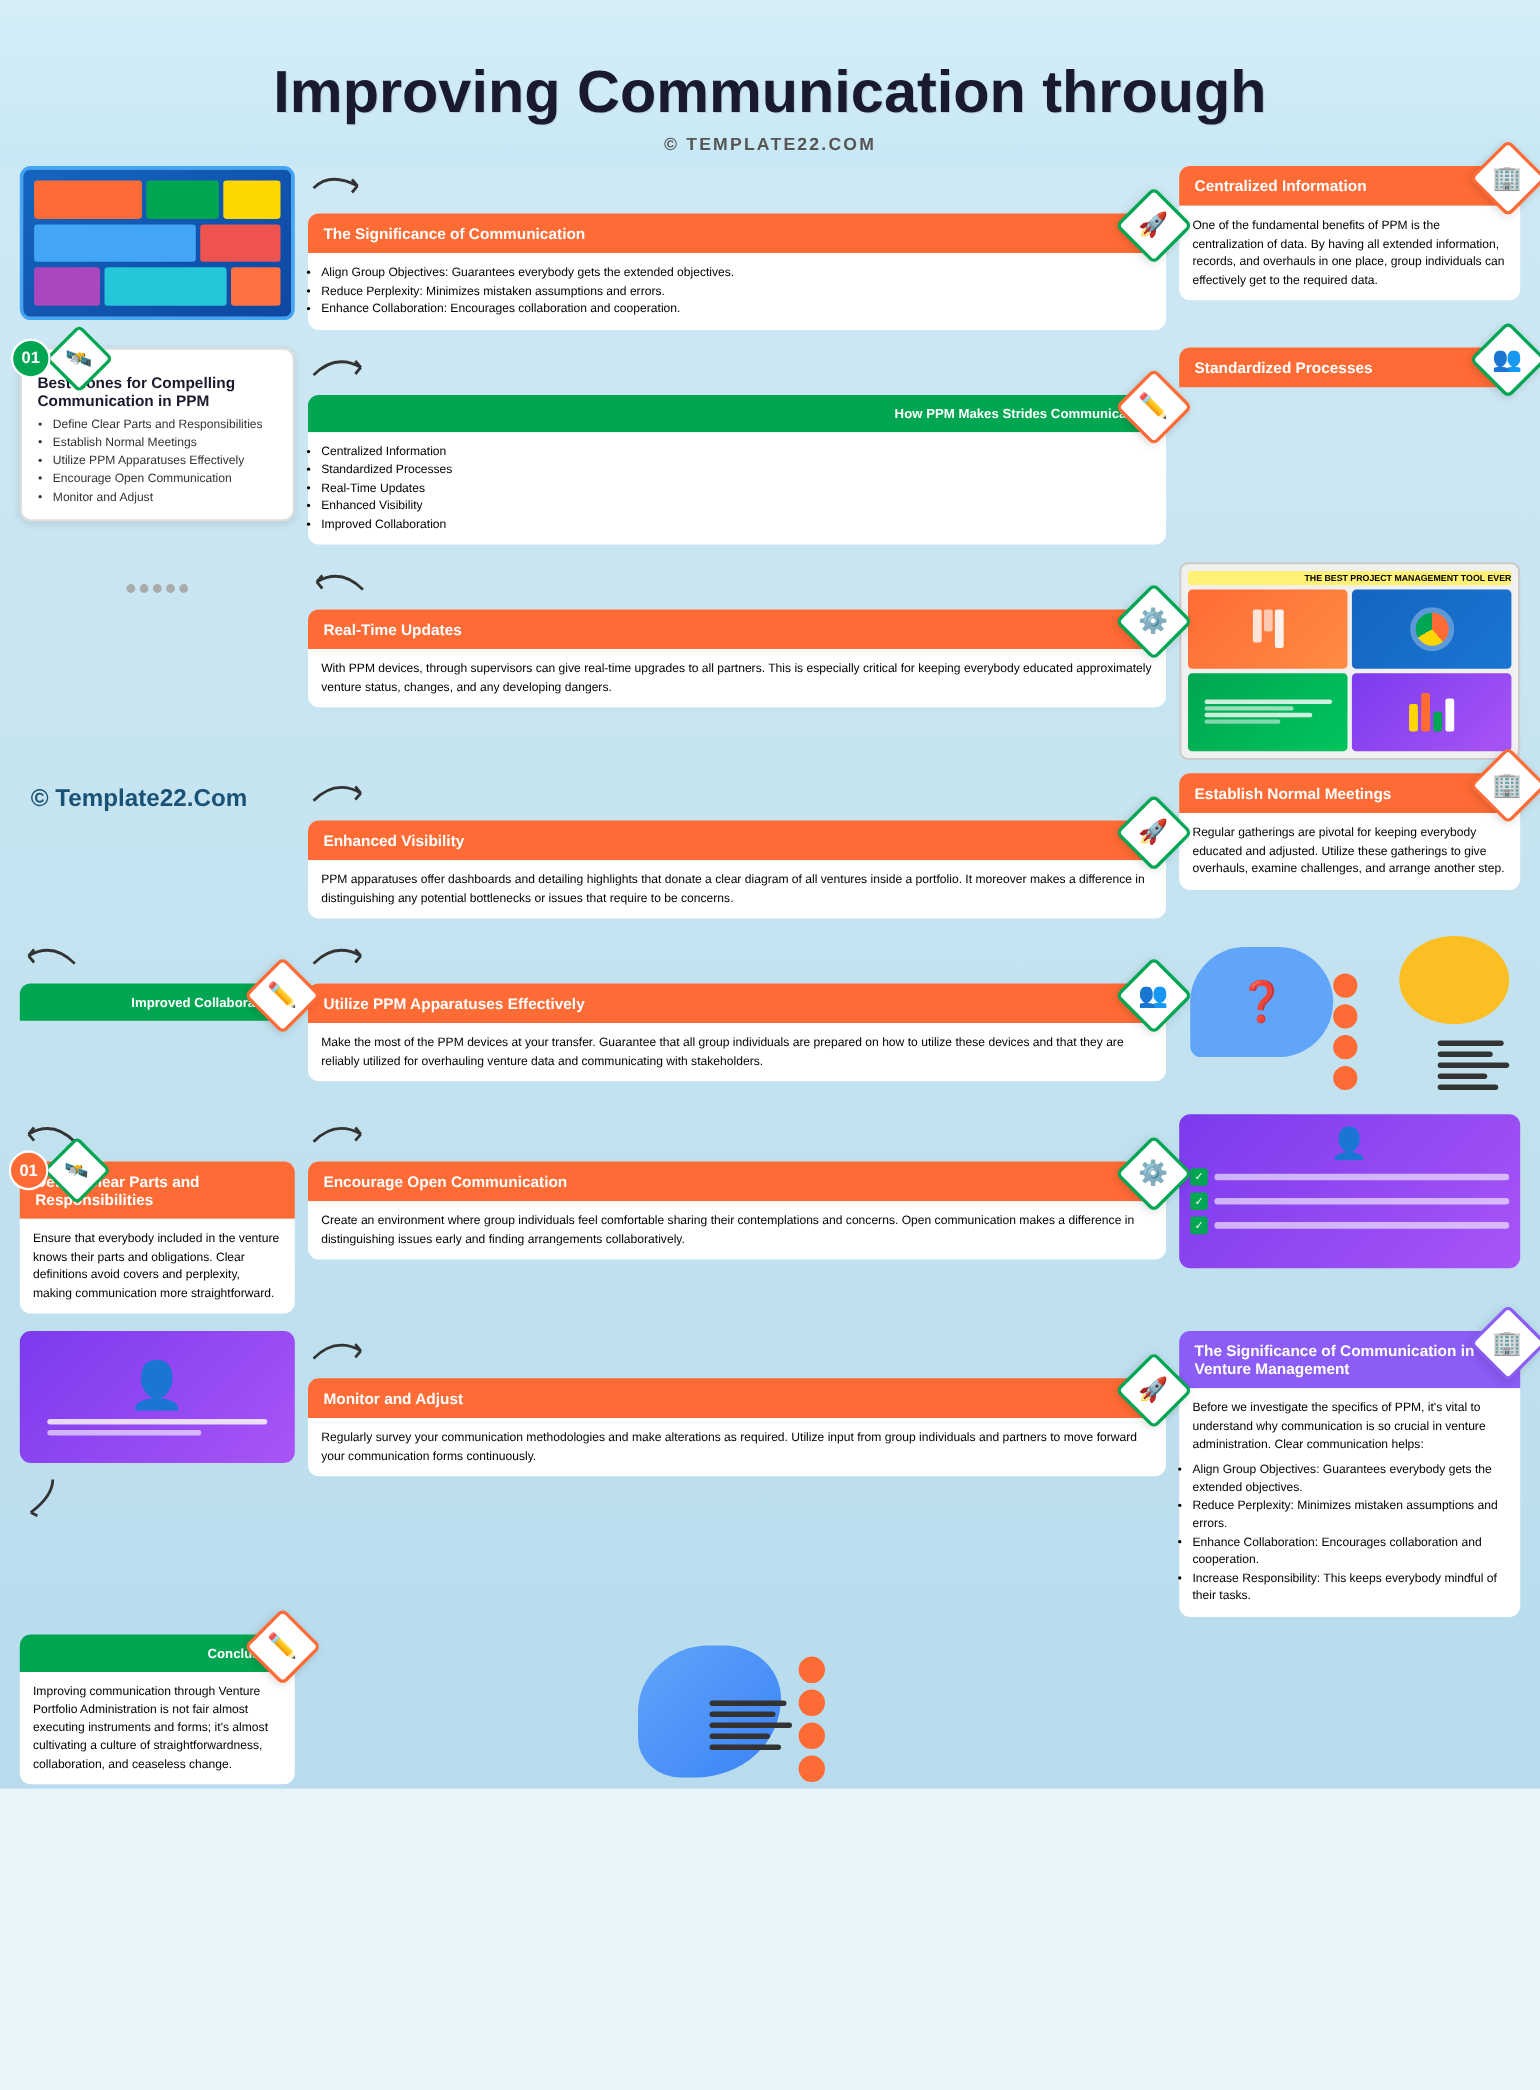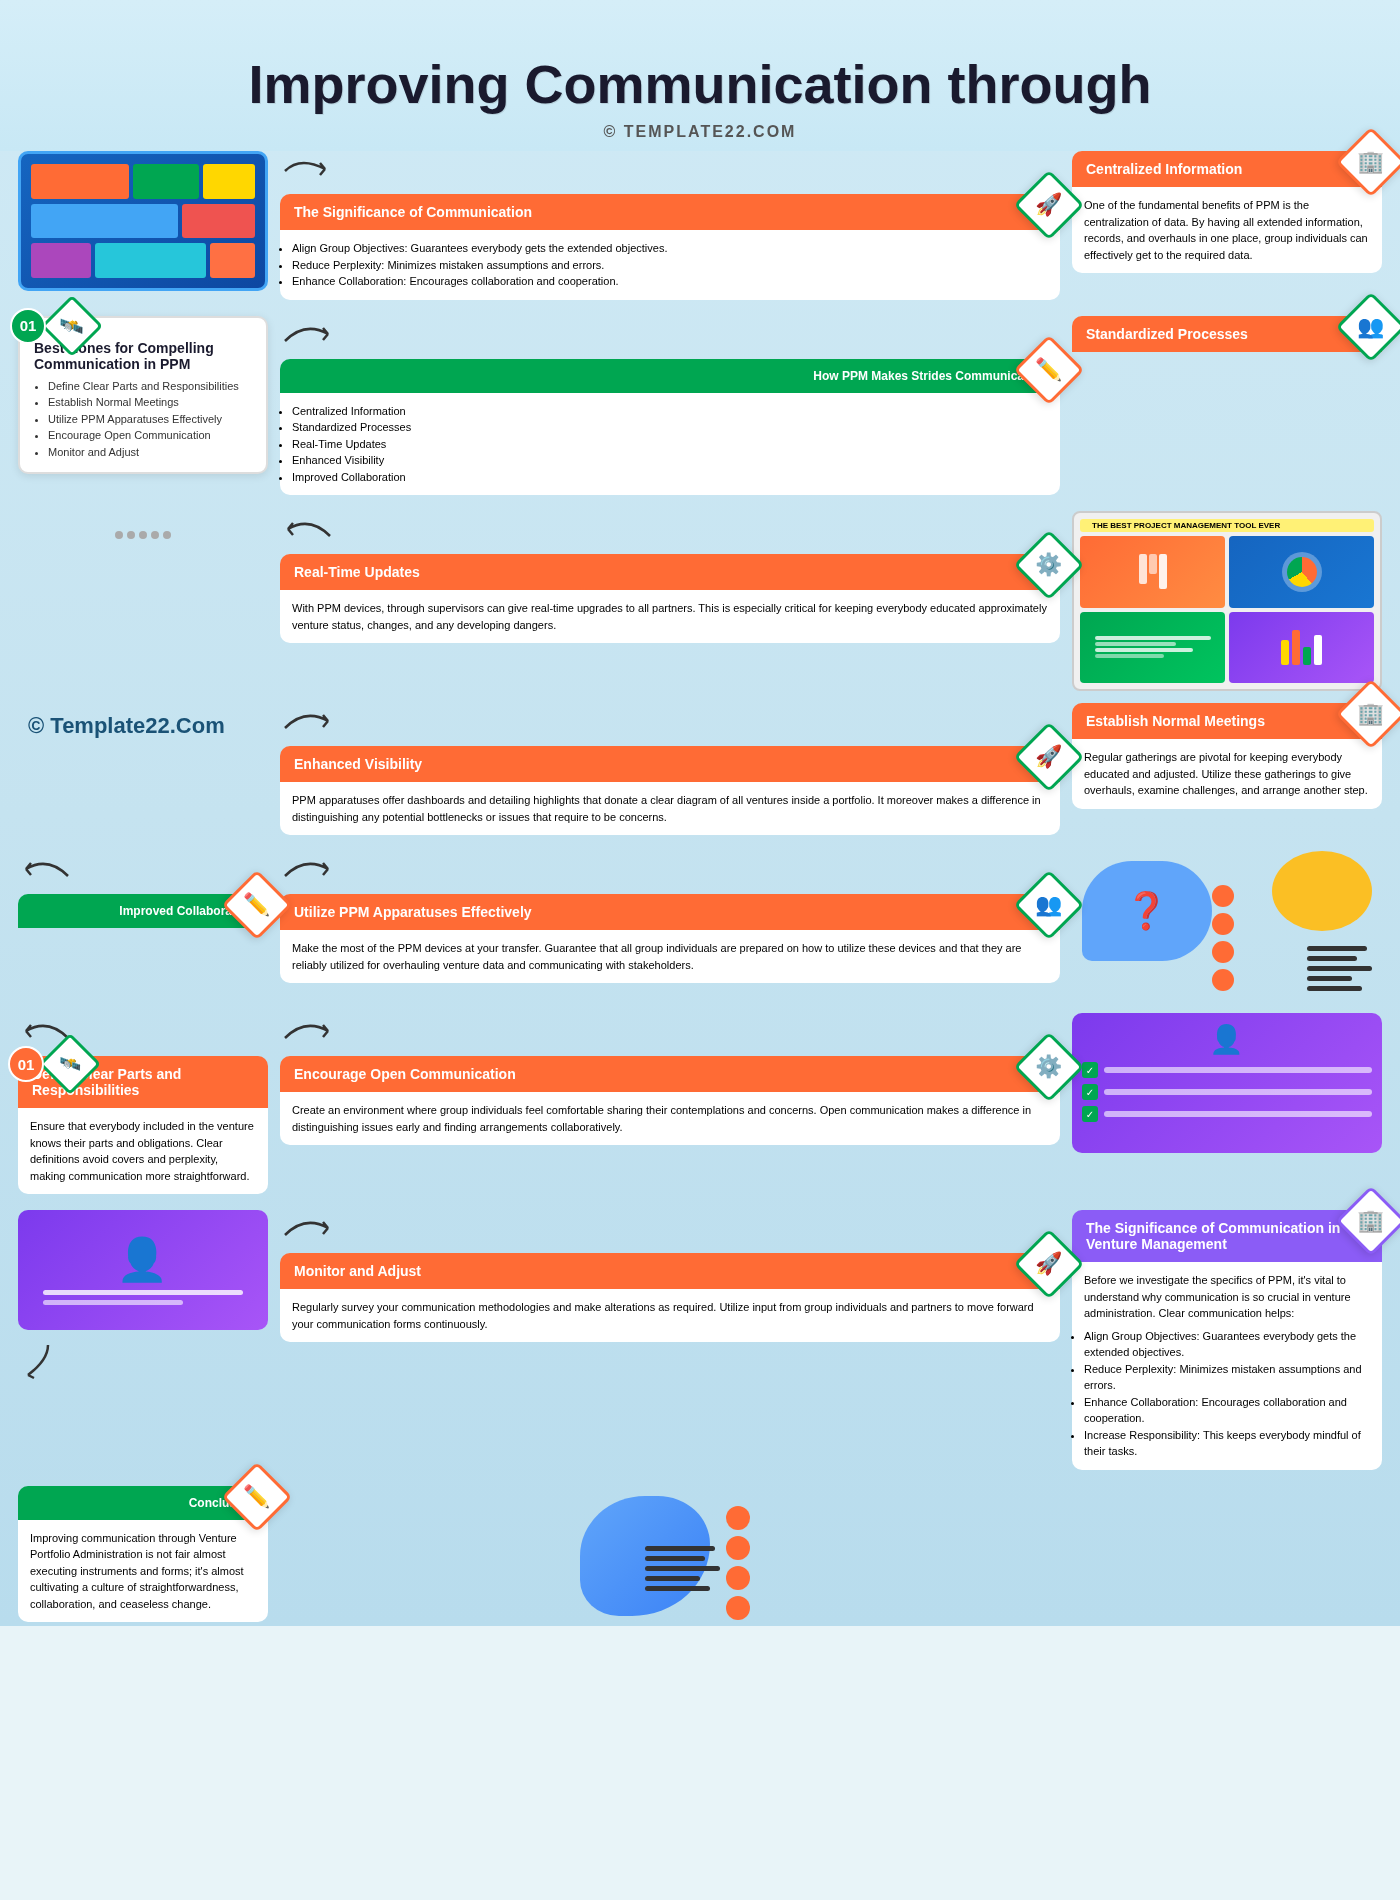--- a/index.html
+++ b/index.html
@@ -156,24 +156,24 @@
       padding: 6px;
       height: 180px;
       display: flex;
       flex-direction: column;
       gap: 4px;
       border: 2px solid #ccc;
     }
 
     .pm-banner-strip {
       background: #fff176;
-      text-align: left;
+      text-align: right;
       font-size: 8px;
       font-weight: 800;
-      padding: 2px 12px;
+      padding: 2px 0;
       border-radius: 3px;
     }
 
     .pm-grid {
       display: grid;
       grid-template-columns: 1fr 1fr;
       grid-template-rows: 1fr 1fr;
       gap: 4px;
       flex: 1;
     }

